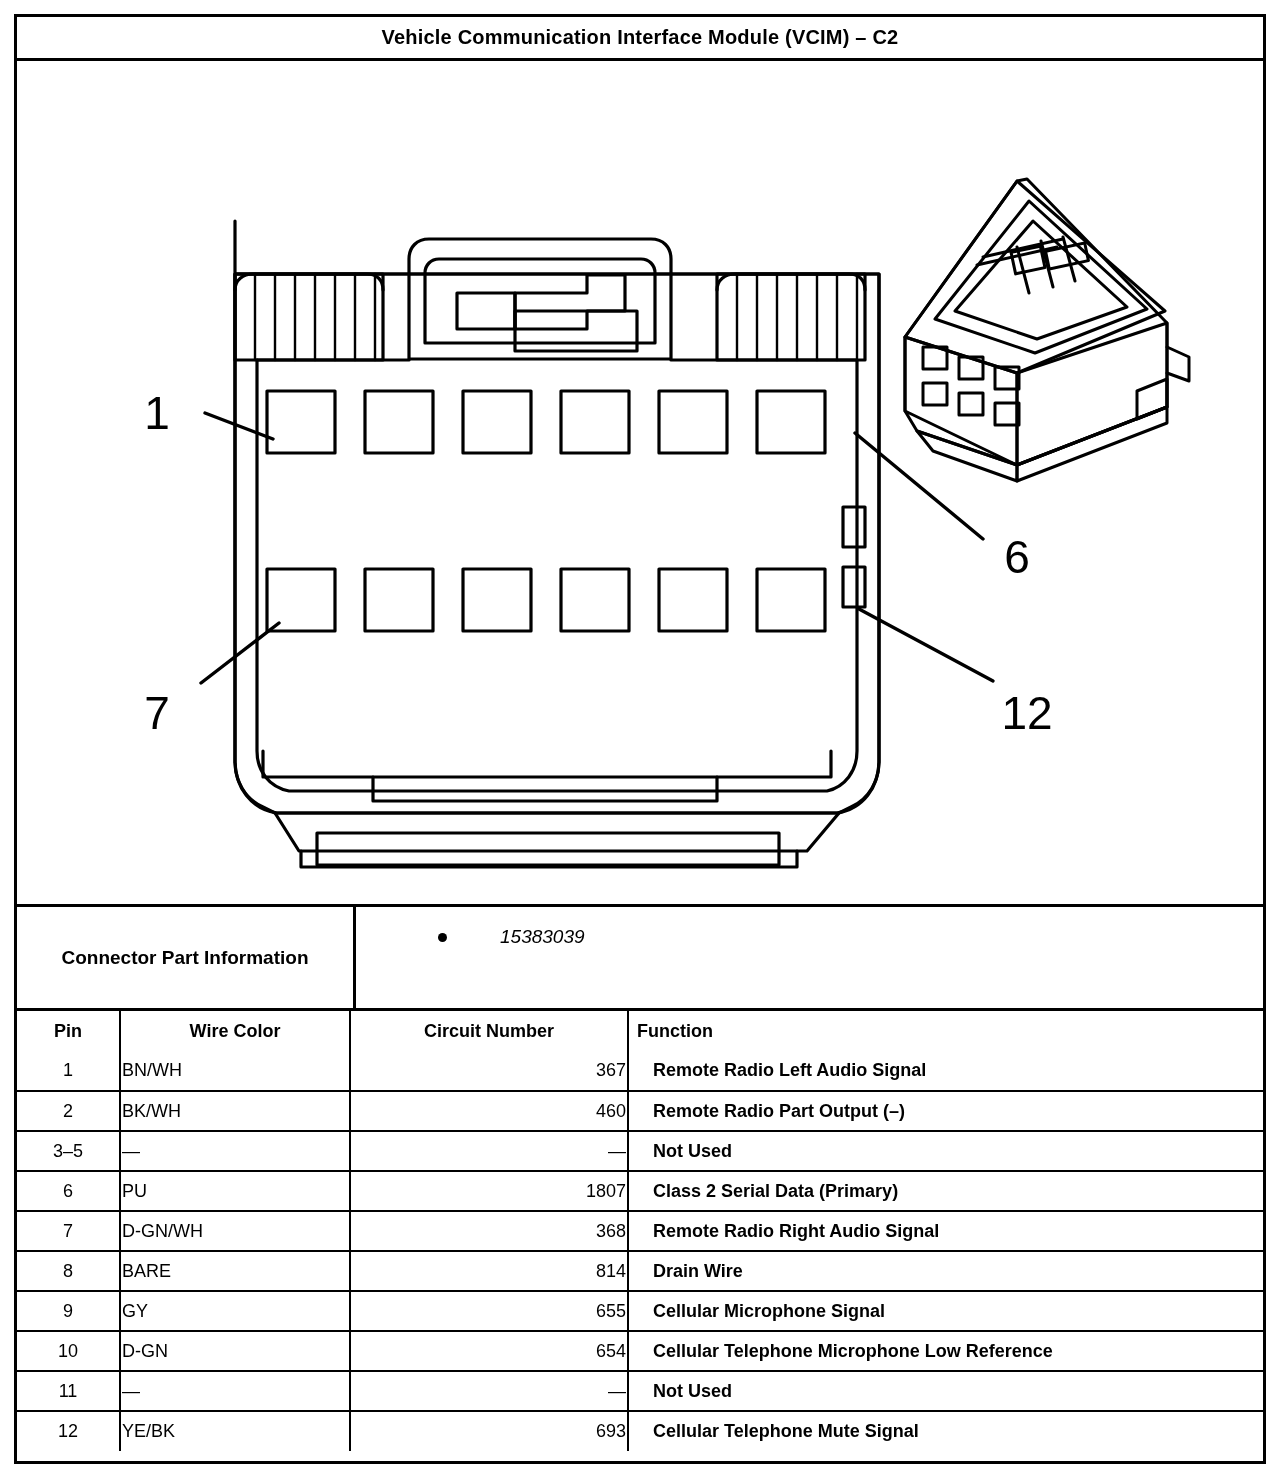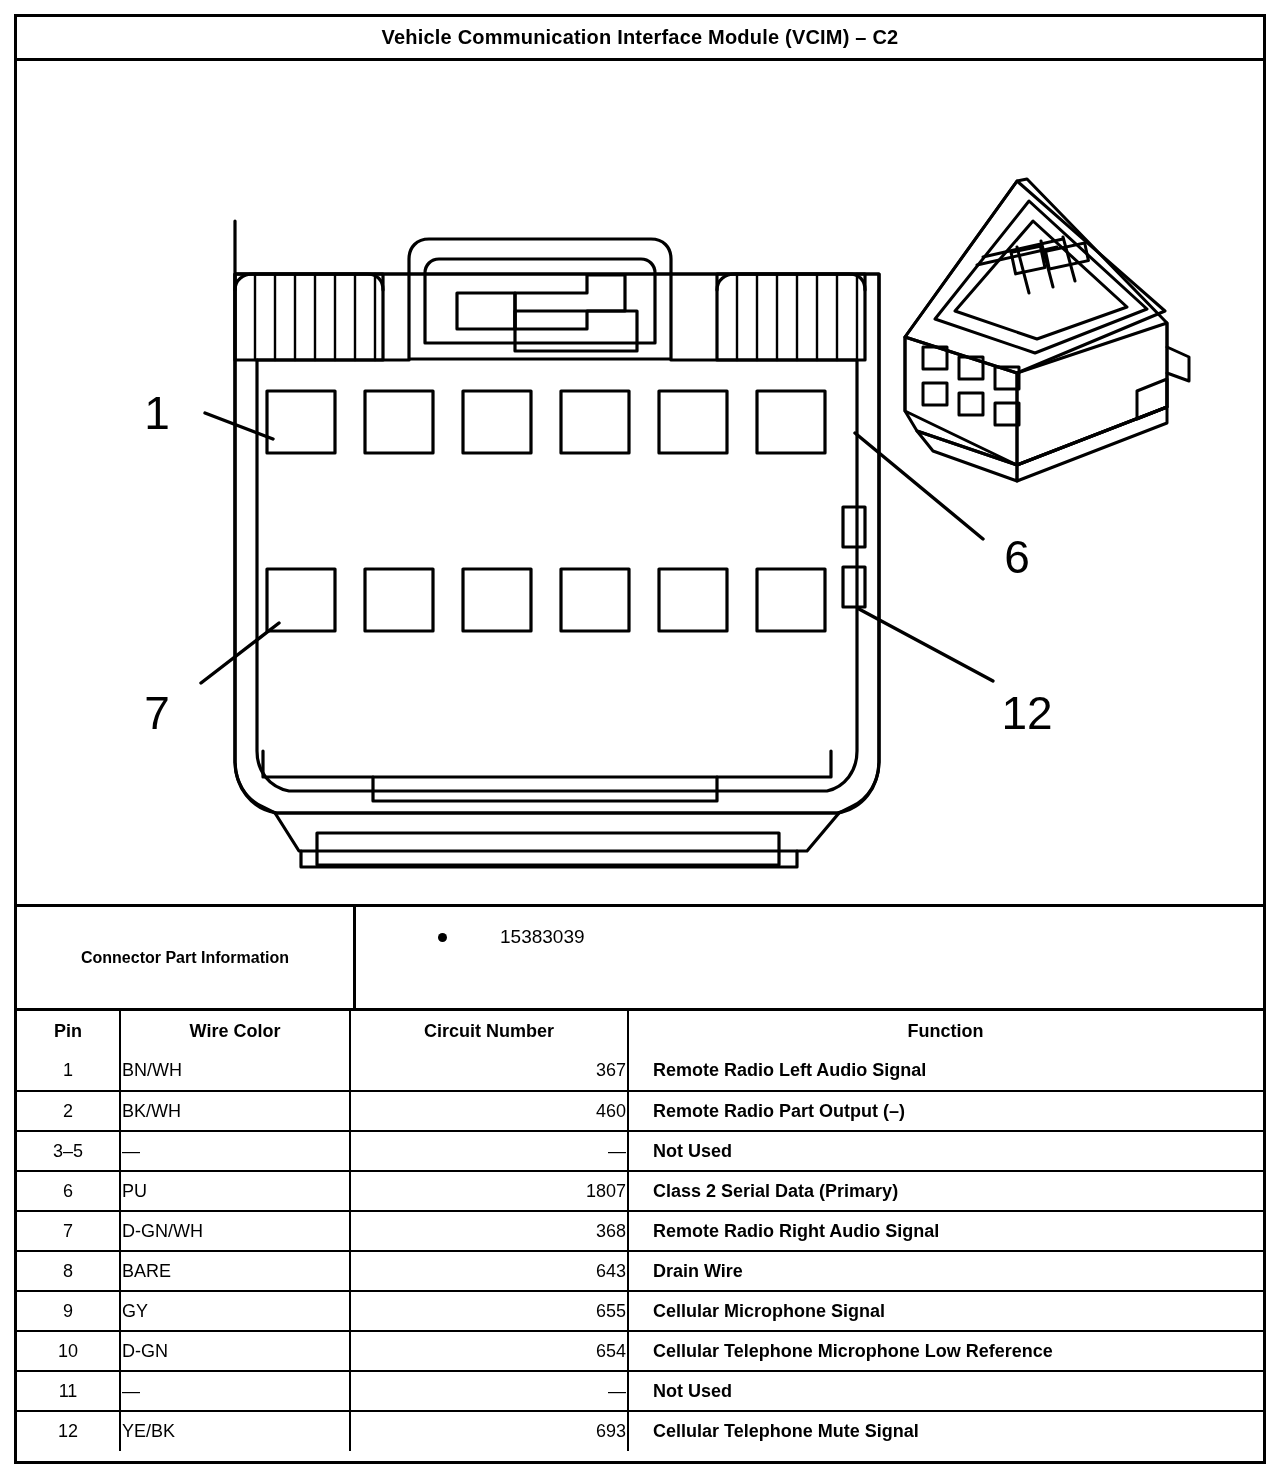--- a/index.html
+++ b/index.html
@@ -71,32 +71,33 @@
     box-sizing: border-box;
     display: flex;
   }
   .cpi-label {
     width: 339px;
     border-right: 3px solid #000;
     box-sizing: border-box;
     display: flex;
     align-items: center;
     justify-content: center;
-    font-size: 16px;
+    font-size: 19px;
     font-weight: bold;
   }
   .cpi-values {
     flex: 1;
     box-sizing: border-box;
     padding: 13px 0 0 60px;
   }
   .cpi-values ul {
     margin: 0;
     padding: 0 0 0 22px;
     list-style: none;
+    font-style: italic;
   }
   .cpi-values li {
     font-size: 19px;
     line-height: 34px;
     position: relative;
     padding-left: 62px;
   }
   .cpi-values li::before {
     content: "";
     position: absolute;
@@ -134,21 +135,21 @@
     border-right: none;
   }
   .pin-table th {
     font-weight: bold;
     text-align: center;
   }
   .col-pin { width: 103px; text-align: center; }
   .col-wire { width: 230px; text-align: left; }
   .col-circ { width: 278px; text-align: right; }
   .col-func { text-align: left; padding-left: 24px; font-weight: bold; }
-  .pin-table thead th.col-func { text-align: center; padding-left: 0; }
+  .pin-table thead th.col-func { text-align: left; padding-left: 8px; }
 </style>
 </head>
 <body>
 
 <div id="page">
   <div class="sheet">
 
     <div class="title-bar">
       <div class="title-text">Vehicle Communication Interface Module (VCIM) – C2</div>
     </div>
@@ -331,21 +332,21 @@
         </tr>
         <tr>
           <td class="col-pin">7</td>
           <td class="col-wire">D-GN/WH</td>
           <td class="col-circ">368</td>
           <td class="col-func">Remote Radio Right Audio Signal</td>
         </tr>
         <tr>
           <td class="col-pin">8</td>
           <td class="col-wire">BARE</td>
-          <td class="col-circ">643</td>
+          <td class="col-circ">814</td>
           <td class="col-func">Drain Wire</td>
         </tr>
         <tr>
           <td class="col-pin">9</td>
           <td class="col-wire">GY</td>
           <td class="col-circ">655</td>
           <td class="col-func">Cellular Microphone Signal</td>
         </tr>
         <tr>
           <td class="col-pin">10</td>

